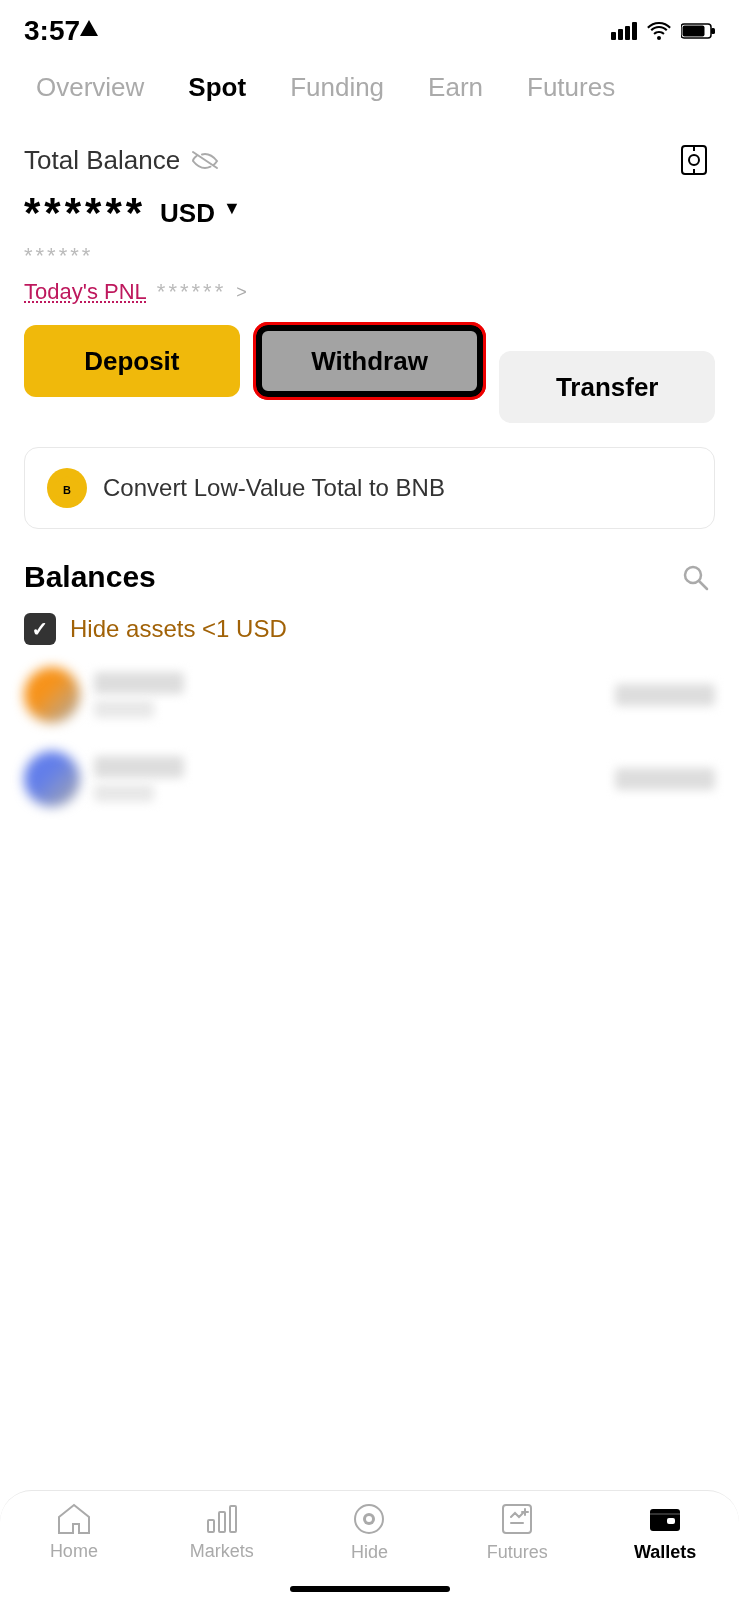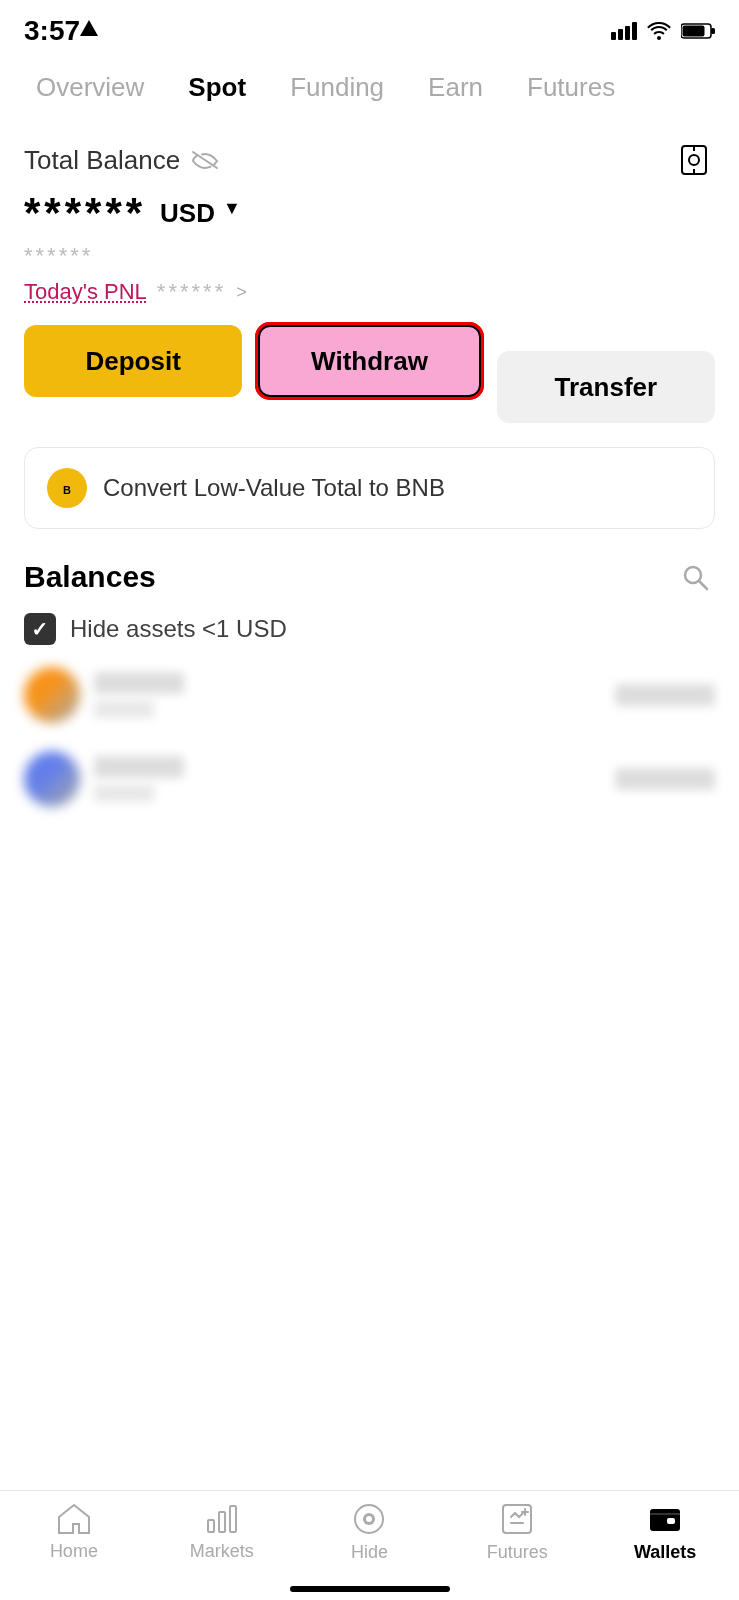--- a/index.html
+++ b/index.html
@@ -157,23 +157,23 @@
       border: none;
       font-size: 26px;
       font-weight: 600;
       cursor: pointer;
     }
     .btn-deposit {
       background: #F0B90B;
       color: #000;
     }
     .btn-withdraw {
-      background: #f9a8d4;
-      color: #000;
-      border: 2px solid #000000;
+      background: #a3a3a3;
+      color: #000;
+      border: 6px solid #000000;
       outline: 3px solid #e00;
       outline-offset: 0px;
       box-shadow: 0 0 0 3px #e00;
     }
     .btn-transfer {
       background: #f0f0f0;
       color: #000;
       margin-top: 26px;
     }
 
@@ -247,21 +247,21 @@
       flex-shrink: 0;
     }
     .checkbox-checked::after {
       content: '✓';
       color: #fff;
       font-size: 20px;
       font-weight: 700;
     }
     .hide-assets-label {
       font-size: 24px;
-      color: #404040;
+      color: #a16207;
     }
 
     
     .asset-row {
       display: flex;
       justify-content: space-between;
       align-items: center;
       margin-bottom: 28px;
     }
     .asset-left {
@@ -314,20 +314,21 @@
       bottom: 0;
       left: 0;
       width: 739px;
       background: #fff;
       border-top: 1px solid #e8e8e8;
       display: flex;
       justify-content: space-around;
       align-items: center;
       padding: 3px 0 30px 0;
       height: 110px;
+      border-radius: 32px;
     }
     .nav-item {
       display: flex;
       flex-direction: column;
       align-items: center;
       gap: 5px;
       cursor: pointer;
       min-width: 100px;
     }
     .nav-item-label {

